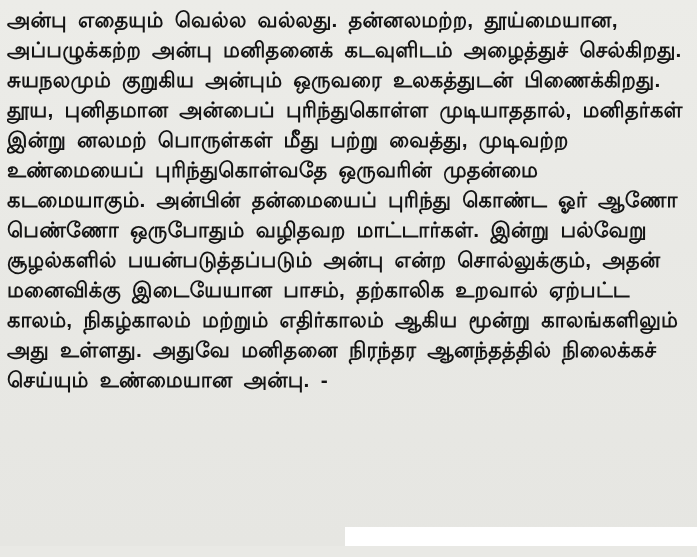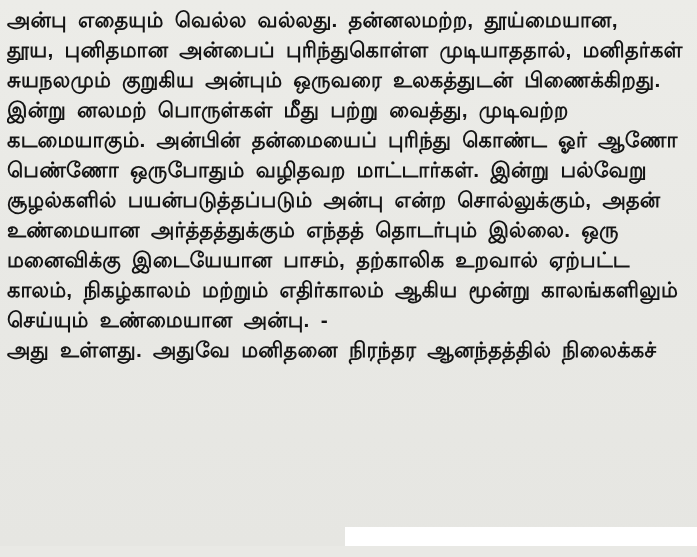--- a/index.html
+++ b/index.html
@@ -45,26 +45,27 @@
     height: 30px;
     background: #ffffff;
   }
 </style>
 </head>
 <body>
 
 <div class="page">
   <div class="text-block">
     <div class="line">அன்பு எதையும் வெல்ல வல்லது. தன்னலமற்ற, தூய்மையான,</div>
+    <div class="line">அப்பழுக்கற்ற அன்பு மனிதனைக் கடவுளிடம் அழைத்துச் செல்கிறது.</div>
+    <div class="line">சுயநலமும் குறுகிய அன்பும் ஒருவரை உலகத்துடன் பிணைக்கிறது.</div>
     <div class="line">தூய, புனிதமான அன்பைப் புரிந்துகொள்ள முடியாததால், மனிதர்கள்</div>
-    <div class="line">சுயநலமும் குறுகிய அன்பும் ஒருவரை உலகத்துடன் பிணைக்கிறது.</div>
     <div class="line">இன்று னலமற் பொருள்கள் மீது பற்று வைத்து, முடிவற்ற</div>
+    <div class="line">உண்மையைப் புரிந்துகொள்வதே ஒருவரின் முதன்மை</div>
     <div class="line">கடமையாகும். அன்பின் தன்மையைப் புரிந்து கொண்ட ஓர் ஆணோ</div>
     <div class="line">பெண்ணோ ஒருபோதும் வழிதவற மாட்டார்கள். இன்று பல்வேறு</div>
     <div class="line">சூழல்களில் பயன்படுத்தப்படும் அன்பு என்ற சொல்லுக்கும், அதன்</div>
-    <div class="line">உண்மையான அர்த்தத்துக்கும் எந்தத் தொடர்பும் இல்லை. ஒரு</div>
     <div class="line">மனைவிக்கு இடையேயான பாசம், தற்காலிக உறவால் ஏற்பட்ட</div>
     <div class="line">காலம், நிகழ்காலம் மற்றும் எதிர்காலம் ஆகிய மூன்று காலங்களிலும்</div>
+    <div class="line">அது உள்ளது. அதுவே மனிதனை நிரந்தர ஆனந்தத்தில் நிலைக்கச்</div>
     <div class="line">செய்யும் உண்மையான அன்பு. -</div>
-    <div class="line">அது உள்ளது. அதுவே மனிதனை நிரந்தர ஆனந்தத்தில் நிலைக்கச்</div>
   </div>
   <div class="overlay-box"></div>
 </div>
 
 </body></html>

